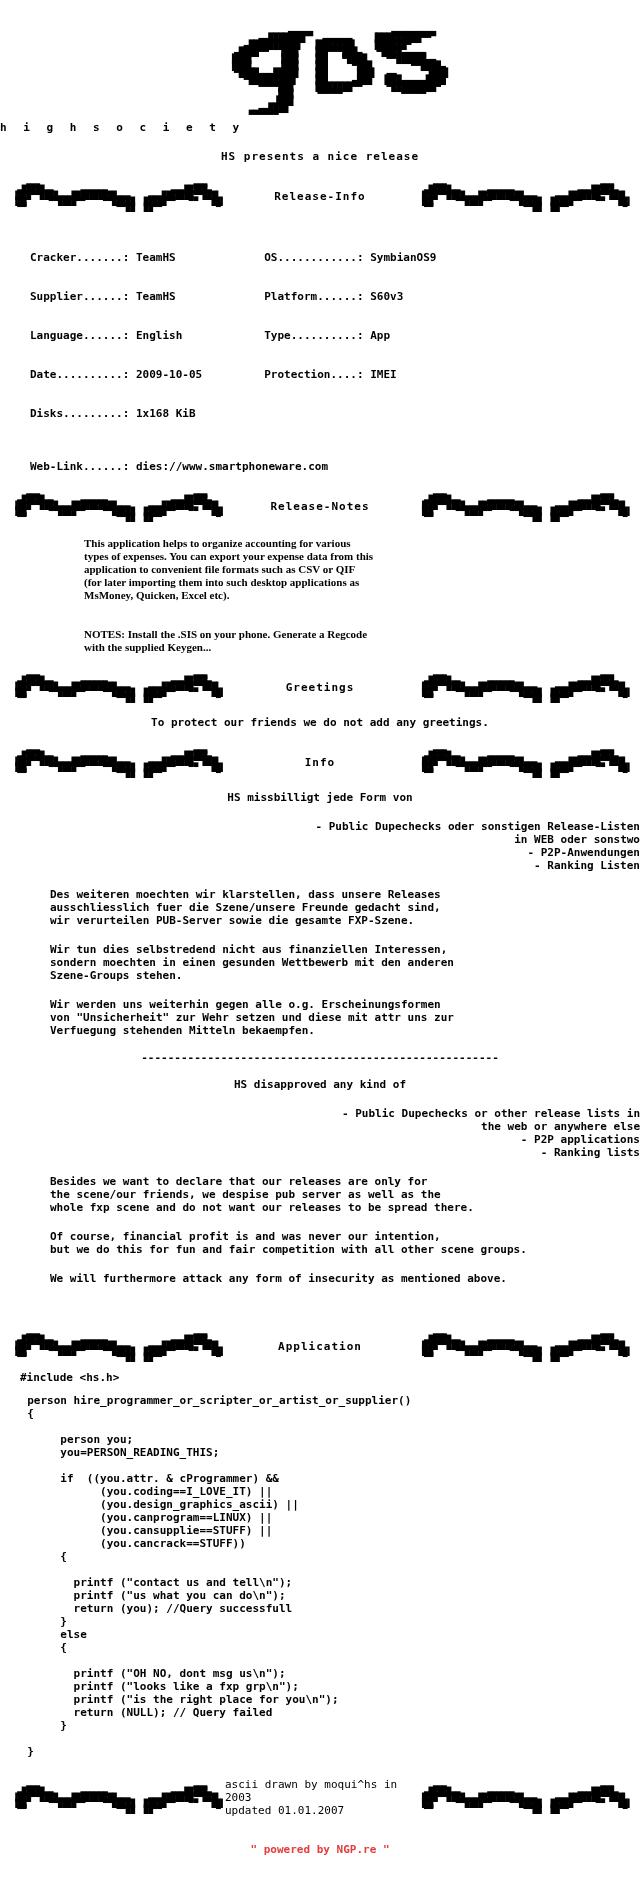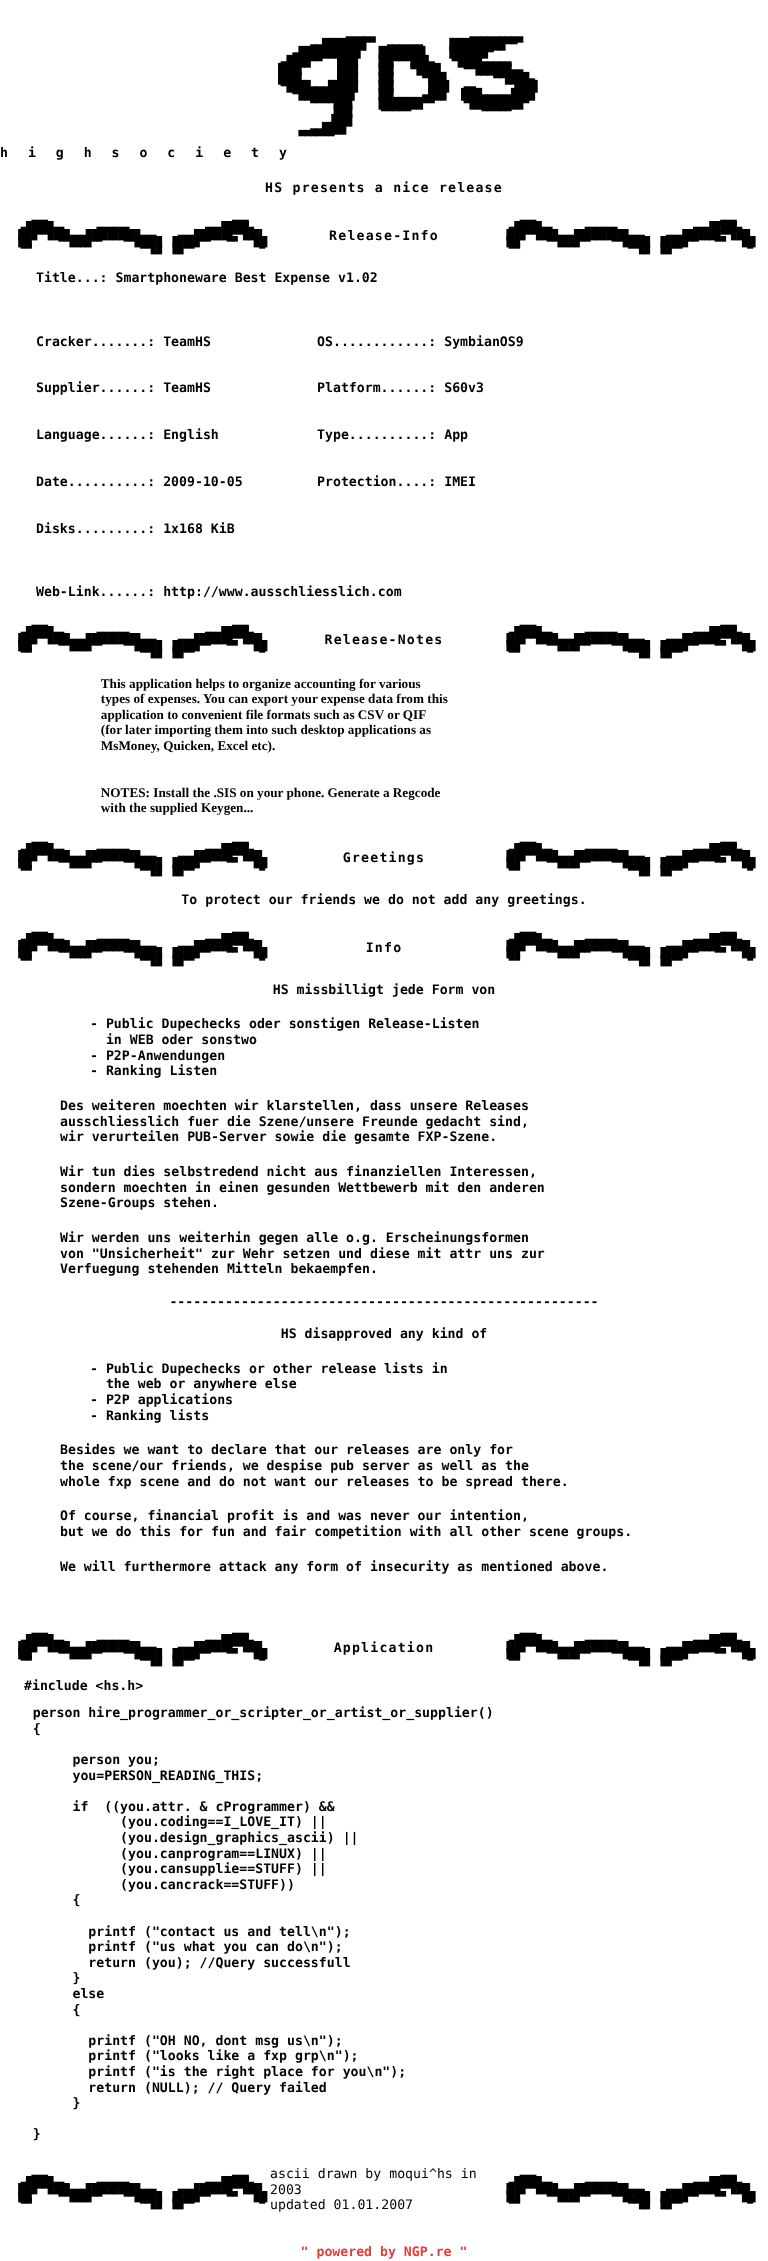--- a/index.html
+++ b/index.html
@@ -82,21 +82,21 @@
 
   
   .block {
     font-size: 11px;
     line-height: 13px;
     font-weight: bold;
     white-space: pre;
   }
   .pad-left-50 { padding-left: 50px; }
   .pad-left-58 { padding-left: 84px; font-family: Liberation Serif, serif; }
-  .pad-left-75 { padding-left: 75px; }
+  .pad-left-75 { padding-left: 75px; text-align: right; }
   .pad-left-20 { padding-left: 20px; }
 
   .info-grid {
     display: flex;
     padding-left: 30px;
     margin-top: 14px;
   }
   .info-col { white-space: pre; font-weight: bold; }
   .info-col.right { margin-left: 62px; }
 
@@ -173,39 +173,38 @@
  ▐██     ▀▀████▀▀    ▀▀█████  █████▀▀   ▀▀   ██▌
   ▀▀                    ▀▀██  ██▀▀            ▀</pre>
     <div class="section-title">Release-Info</div>
     <pre class="wing">    ▄▄▄                                  ▄▄▄
   ▄█████▄▄      ▄▄▄▄▄▄              ▄▄▄█████▄
  ▐███▀▀████▄▄▄██████████▄▄▄    ▄▄▄███████▀▀███▌
  ▐██     ▀▀████▀▀    ▀▀█████  █████▀▀   ▀▀   ██▌
   ▀▀                    ▀▀██  ██▀▀            ▀</pre>
   </div>
 
-  <div class="title-line"><span>Title...:</span> <span>Smartphoneware Best Expense v1.02</span></div>
 
   <div class="info-grid">
     <div class="info-col">
       <div><span>Cracker.......:</span> <span>TeamHS</span></div>
       <div><span>Supplier......:</span> <span>TeamHS</span></div>
       <div><span>Language......:</span> <span>English</span></div>
       <div><span>Date..........:</span> <span>2009-10-05</span></div>
       <div><span>Disks.........:</span> <span>1x168 KiB</span></div>
     </div>
     <div class="info-col right">
       <div><span>OS............:</span> <span>SymbianOS9</span></div>
       <div><span>Platform......:</span> <span>S60v3</span></div>
       <div><span>Type..........:</span> <span>App</span></div>
       <div><span>Protection....:</span> <span>IMEI</span></div>
     </div>
   </div>
 
-  <div class="weblink"><span>Web-Link......:</span> <span>http://www.ausschliesslich.com</span></div>
+  <div class="weblink"><span>Web-Link......:</span> <span>dies://www.smartphoneware.com</span></div>
 
   <div class="section">
     <pre class="wing">    ▄▄▄                                  ▄▄▄
   ▄█████▄▄      ▄▄▄▄▄▄              ▄▄▄█████▄
  ▐███▀▀████▄▄▄██████████▄▄▄    ▄▄▄███████▀▀███▌
  ▐██     ▀▀████▀▀    ▀▀█████  █████▀▀   ▀▀   ██▌
   ▀▀                    ▀▀██  ██▀▀            ▀</pre>
     <div class="section-title">Release-Notes</div>
     <pre class="wing">    ▄▄▄                                  ▄▄▄
   ▄█████▄▄      ▄▄▄▄▄▄              ▄▄▄█████▄

